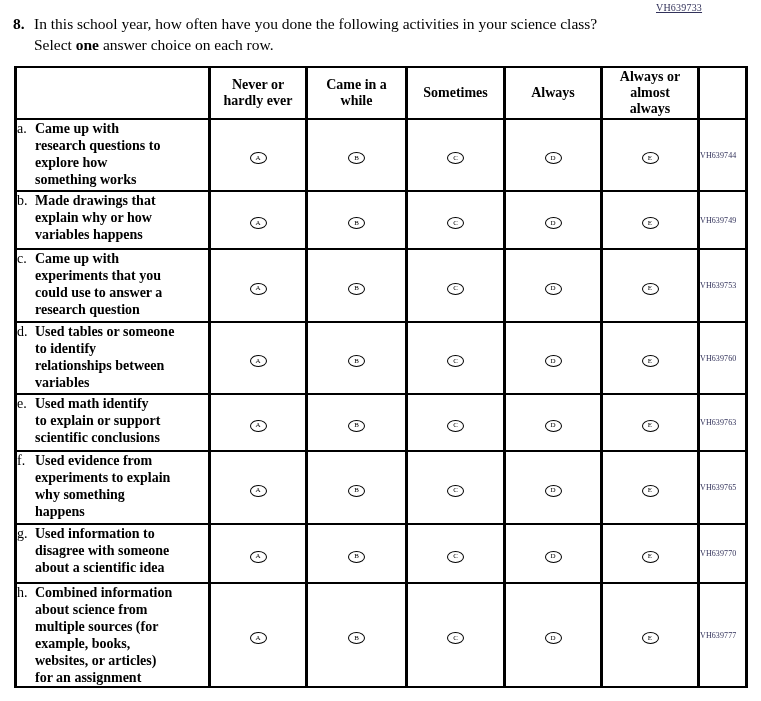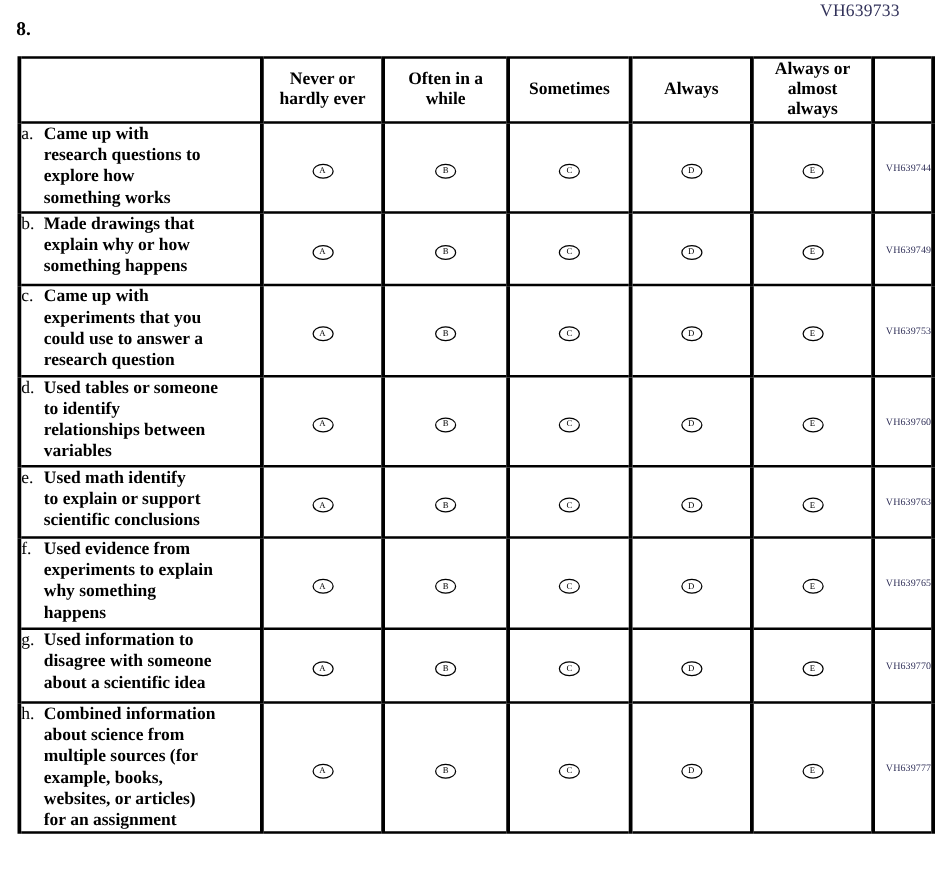--- a/index.html
+++ b/index.html
@@ -12,23 +12,24 @@
     height: 701px;
     position: relative;
     font-family: "Liberation Serif", serif;
     color: #000000;
     overflow: hidden;
   }
   .top-code {
     position: absolute;
     top: 2px;
     left: 656px;
-    font-size: 14px;
+    font-size: 10px;
     color: #32325a;
     letter-spacing: 0.2px;
+    text-decoration: underline;
   }
   .question {
     display: flex;
     align-items: flex-start;
     margin: 13px 0 0 13px;
     font-size: 15.5px;
     line-height: 21px;
   }
   .q-num {
     width: 21px;
@@ -81,21 +82,21 @@
     width: 15px;
     height: 10px;
     border: 1px solid #000000;
     border-radius: 50%;
     font-size: 7px;
     line-height: 1;
     background: #ffffff;
     cursor: pointer;
   }
   td.code {
-    text-align: right;
+    text-align: left;
     vertical-align: middle;
     font-size: 8px;
     color: #32325a;
     letter-spacing: 0.1px;
     padding: 0 1px;
   }
   tr.r0 td { height: 70px; }
   tr.r1 td { height: 56px; }
   tr.r2 td { height: 71px; }
   tr.r3 td { height: 70px; }
@@ -104,38 +105,39 @@
   tr.r6 td { height: 57px; }
   tr.r7 td { height: 101px; }
 </style>
 </head>
 <body>
 
 <div class="top-code">VH639733</div>
 
 <div class="question">
   <span class="q-num">8.</span>
+  <p class="q-text"><span>In this school year, how often have you done the following activities in your science class? Select </span><b>one</b><span> answer choice on each row.</span></p>
 </div>
 
 <table class="grid">
   <colgroup>
     <col style="width:194px">
     <col style="width:97px">
     <col style="width:100px">
     <col style="width:98px">
     <col style="width:97px">
     <col style="width:97px">
     <col style="width:48px">
   </colgroup>
   <thead>
     <tr>
       <th></th>
       <th>Never or
 hardly ever</th>
-      <th>Often in a
+      <th>Came in a
 while</th>
       <th>Sometimes</th>
       <th>Always</th>
       <th>Always or
 almost
 always</th>
       <th></th>
     </tr>
   </thead>
   <tbody>
@@ -165,21 +167,21 @@
             <span>E</span>
           </span></td>
       <td class="code">VH639744</td>
     </tr>
     <tr class="r1">
       <td class="item">
           <div class="item-inner">
             <span class="row-label">b.</span>
             <div class="row-text">Made drawings that
 explain why or how
-something happens</div>
+variables happens</div>
           </div>
         </td>
       <td class="choice"><span class="bubble">
             <span>A</span>
           </span></td>
       <td class="choice"><span class="bubble">
             <span>B</span>
           </span></td>
       <td class="choice"><span class="bubble">
             <span>C</span>

